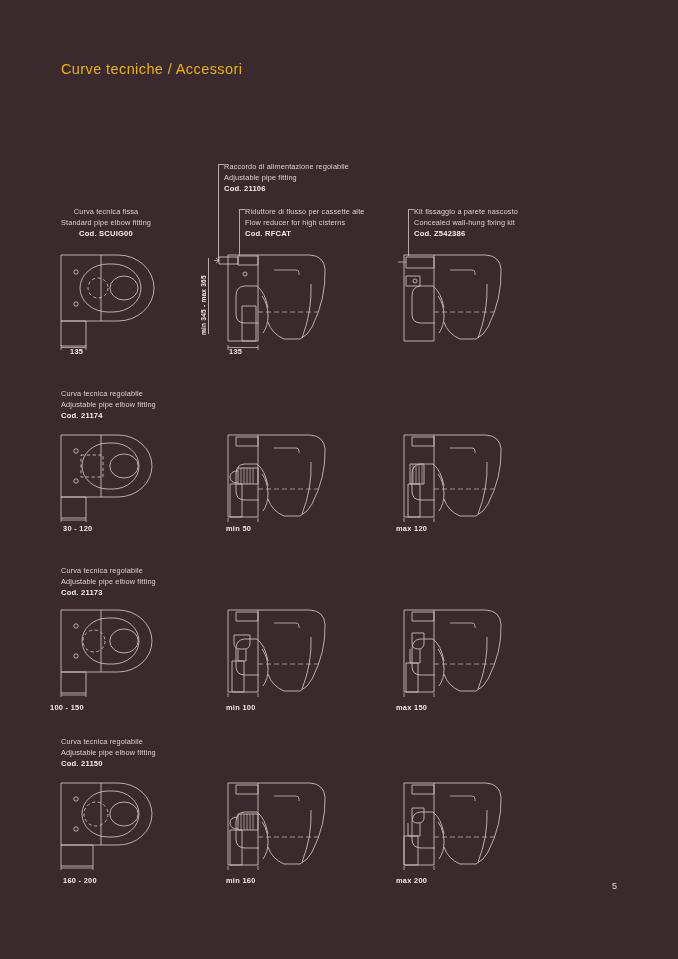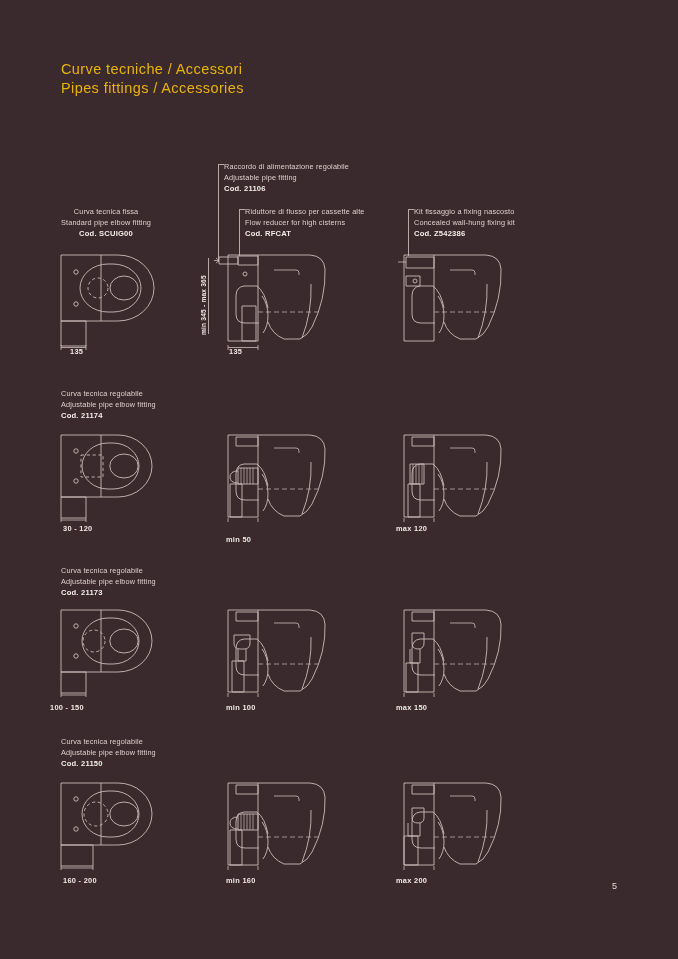--- a/index.html
+++ b/index.html
@@ -40,41 +40,40 @@
 
   .pagenum{position:absolute;right:61px;bottom:68px;font-size:9px;color:#e4d9d6;}
 </style>
 </head>
 <body>
 
 <div class="page">
 
   <div class="header">
     <div class="line">Curve tecniche / Accessori</div>
-    <div class="line">Pipes fittings / Accessories</div>
   </div>
 
   <div class="lbl callout" style="left:224px;top:162px;">
     <div class="it">Raccordo di alimentazione regolabile</div>
     <div class="en">Adjustable pipe fitting</div>
     <div class="cod">Cod. 21106</div>
   </div>
   <div class="leader" style="left:218px;top:164px;width:6px;height:1px;"></div>
   <div class="leader" style="left:218px;top:164px;width:1px;height:98px;"></div>
 
   <div class="lbl callout" style="left:245px;top:207px;">
     <div class="it">Riduttore di flusso per cassette alte</div>
     <div class="en">Flow reducer for high cisterns</div>
     <div class="cod">Cod. RFCAT</div>
   </div>
   <div class="leader" style="left:239px;top:209px;width:6px;height:1px;"></div>
   <div class="leader" style="left:239px;top:209px;width:1px;height:47px;"></div>
 
   <div class="lbl callout" style="left:414px;top:207px;">
-    <div class="it">Kit fissaggio a fixing nascosto</div>
+    <div class="it">Kit fissaggio a parete nascosto</div>
     <div class="en">Concealed wall-hung fixing kit</div>
     <div class="cod">Cod. Z542386</div>
   </div>
   <div class="leader" style="left:408px;top:209px;width:6px;height:1px;"></div>
   <div class="leader" style="left:408px;top:209px;width:1px;height:47px;"></div>
 
   <div class="lbl" style="left:61px;top:207px;text-align:center;">
     <div class="it">Curva tecnica fissa</div>
     <div class="en">Standard pipe elbow fitting</div>
     <div class="cod">Cod. SCUIG00</div>
@@ -166,21 +165,21 @@
       <path d="M44 59 H104" stroke-width="0.7" stroke-dasharray="5 3"></path>
       <path d="M88 84 q10 -25 9 -52"></path>
       <rect x="22" y="7" width="22" height="9"></rect>
       <rect x="24" y="38" width="20" height="16"></rect>
       <path d="M27 38 V54 M30 38 V54 M33 38 V54 M36 38 V54 M39 38 V54" stroke-width="0.7"></path>
       <path d="M24 41 q-8 0 -8 6 q0 6 8 6"></path>
       <rect x="16" y="54" width="12" height="33"></rect>
       <path d="M14 92 V88 M44 92 V88" stroke-width="0.8"></path>
     </svg>
   </div>
-  <div class="dim" style="left:226px;top:524px;margin-top:11px;">min 50</div>
+  <div class="dim" style="left:226px;top:524px;">min 50</div>
 
   <div class="dwg" style="left:390px;top:430px;">
     <svg width="120" height="92" viewBox="0 0 120 92" fill="none" stroke="#c9bcb9" stroke-width="0.9" stroke-linejoin="round">
       <rect x="14" y="5" width="30" height="82"></rect>
       <path d="M44 5 H96 q14 1 15 14 q1 28 -13 55 q-4 8 -12 12 H70 q-12 -5 -16 -17"></path>
       <path d="M54 56 q-3 -16 -11 -22"></path>
       <path d="M43 34 H30 q-8 1 -8 10 v17 q0 9 9 9 h14"></path>
       <path d="M48 44 q6 8 6 20 q0 10 -5 17"></path>
       <path d="M60 18 h22 q3 0 3 3 v2" stroke-width="0.8"></path>
       <path d="M44 59 H104" stroke-width="0.7" stroke-dasharray="5 3"></path>

